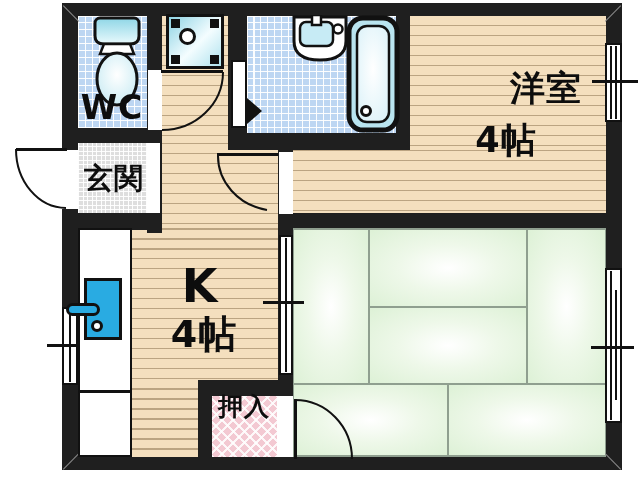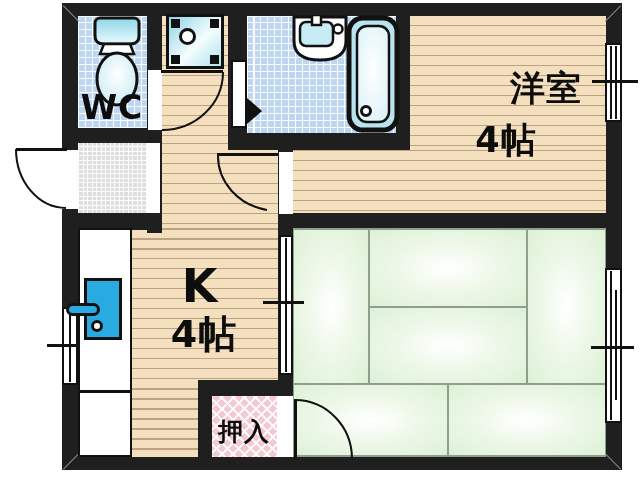--- a/index.html
+++ b/index.html
@@ -181,19 +181,20 @@
     <circle cx="20" cy="96" r="4.5" fill="#ffffff" stroke="#111" stroke-width="3"></circle>
   </svg>
 
   <div class="counter" style="left:78px;top:228px;width:54px;height:229px;"></div>
   <div class="counter-div" style="left:78px;top:390px;width:54px;height:3px;"></div>
   <div class="ksink" style="left:84px;top:278px;width:38px;height:62px;"></div>
   <div class="kfaucet" style="left:66px;top:303px;width:34px;height:13px;"></div>
   <div class="kdrain" style="left:91px;top:320px;"></div>
 
   <div class="lbl" style="left:112px;top:107px;font-size:33px;">WC</div>
+  <div class="lbl" style="left:114px;top:178px;font-size:29px;">玄関</div>
   <div class="lbl" style="left:506px;top:88px;font-size:35px;margin-left:40px;">洋室</div>
   <div class="lbl" style="left:506px;top:140px;font-size:35px;">4帖</div>
   <div class="lbl" style="left:200px;top:286px;font-size:46px;">K</div>
   <div class="lbl" style="left:204px;top:334px;font-size:38px;">4帖</div>
-  <div class="lbl" style="left:244px;top:431px;font-size:25px;">押入</div>
+  <div class="lbl" style="left:244px;top:406px;font-size:25px;">押入</div>
 
 </div>
 
 </body></html>

